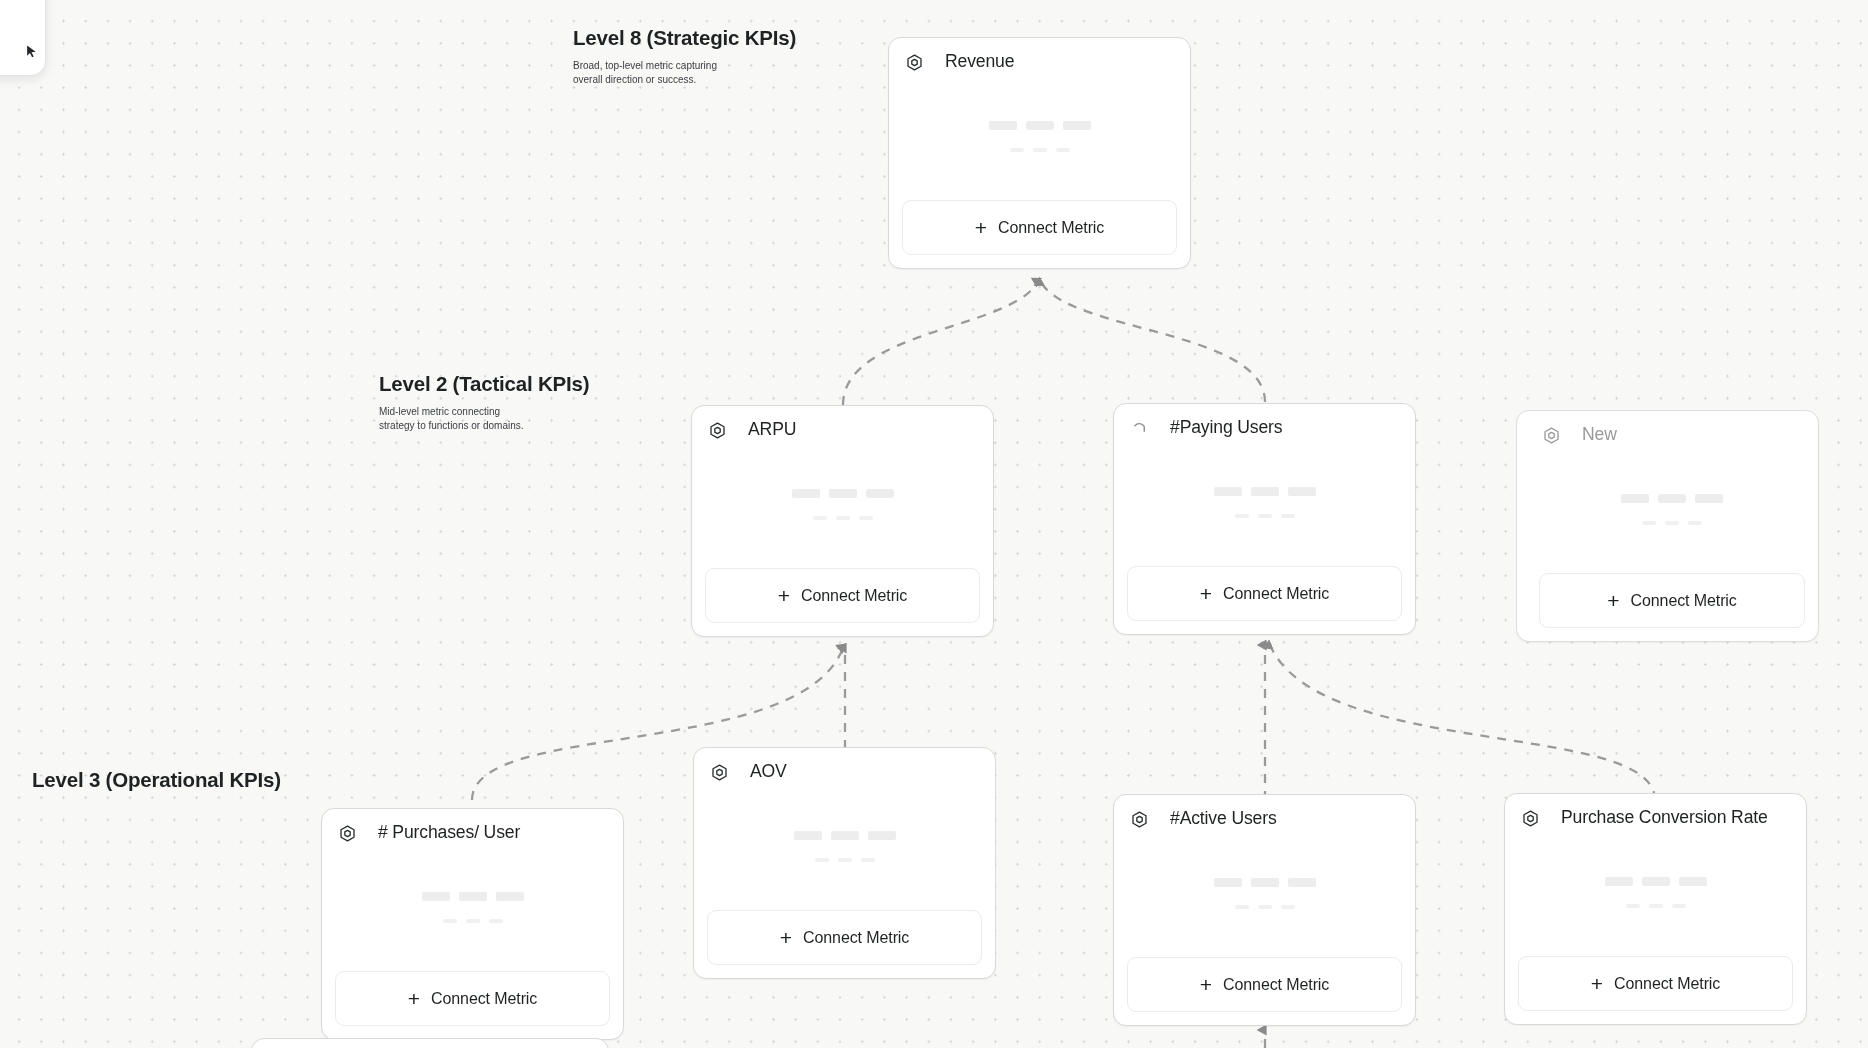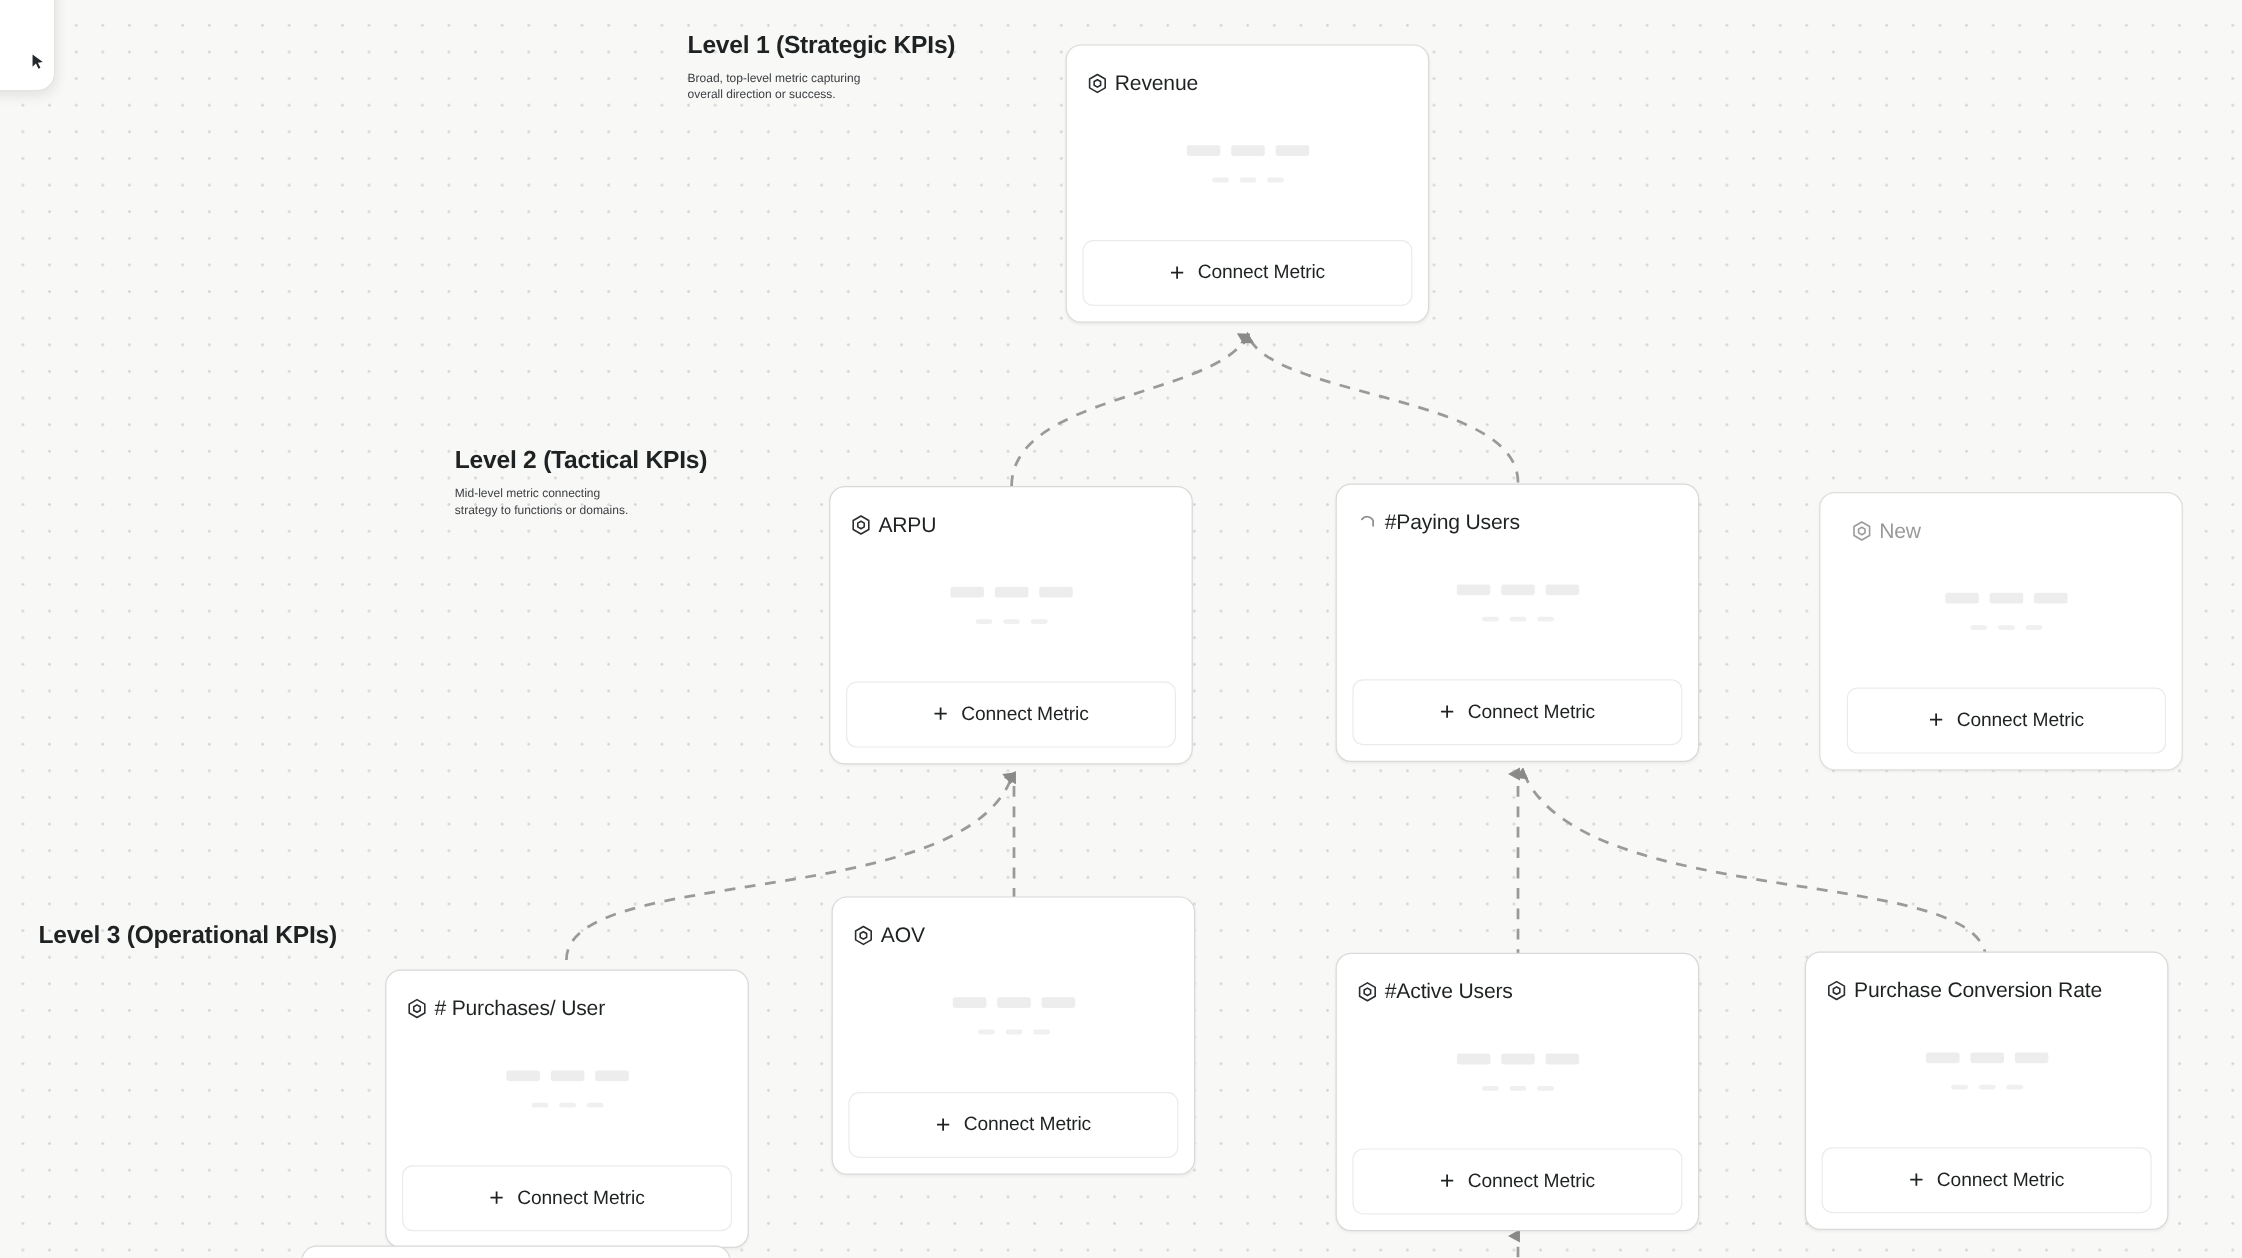--- a/index.html
+++ b/index.html
@@ -71,22 +71,22 @@
     flex-direction: column;
     padding: 13px 13px 13px 13px;
     z-index: 2;
   }
   .card.muted {
     border-color: #dddddd;
   }
 
   .card-head {
     display: flex;
-    align-items: flex-end;
-    gap: 5px;
+    align-items: flex-start;
+    gap: 21px;
     padding: 2px 2px 0 3px;
     height: 26px;
     flex: 0 0 auto;
   }
   .card-icon {
     width: 19px;
     height: 19px;
     flex: 0 0 auto;
     display: block;
     color: #2c2f31;
@@ -207,21 +207,21 @@
     <path d="M845,800 L845,648" fill="none" stroke="#9a9a9a" stroke-width="2.3" stroke-dasharray="9 8" marker-end="url(#arrowUp)"></path>
 
     <path d="M1265,800 L1265,645" fill="none" stroke="#9a9a9a" stroke-width="2.3" stroke-dasharray="9 8" marker-end="url(#arrowUp)"></path>
 
     <path d="M1655,800 C1655,720 1320,760 1270,645" fill="none" stroke="#9a9a9a" stroke-width="2.3" stroke-dasharray="9 8" marker-end="url(#arrowUp)"></path>
 
     <path d="M1265,1048 L1265,1030" fill="none" stroke="#9a9a9a" stroke-width="2.3" stroke-dasharray="9 8" marker-end="url(#arrowUp)"></path>
   </svg>
 
   <div class="level-note" style="left:573px; top:26px;">
-    <p class="level-title">Level 1 (Strategic KPIs)</p>
+    <p class="level-title">Level 8 (Strategic KPIs)</p>
     <p class="level-desc">Broad, top-level metric capturing
 overall direction or success.</p>
   </div>
 
   <div class="level-note" style="left:379px; top:372px;">
     <p class="level-title">Level 2 (Tactical KPIs)</p>
     <p class="level-desc">Mid-level metric connecting
 strategy to functions or domains.</p>
   </div>
 

